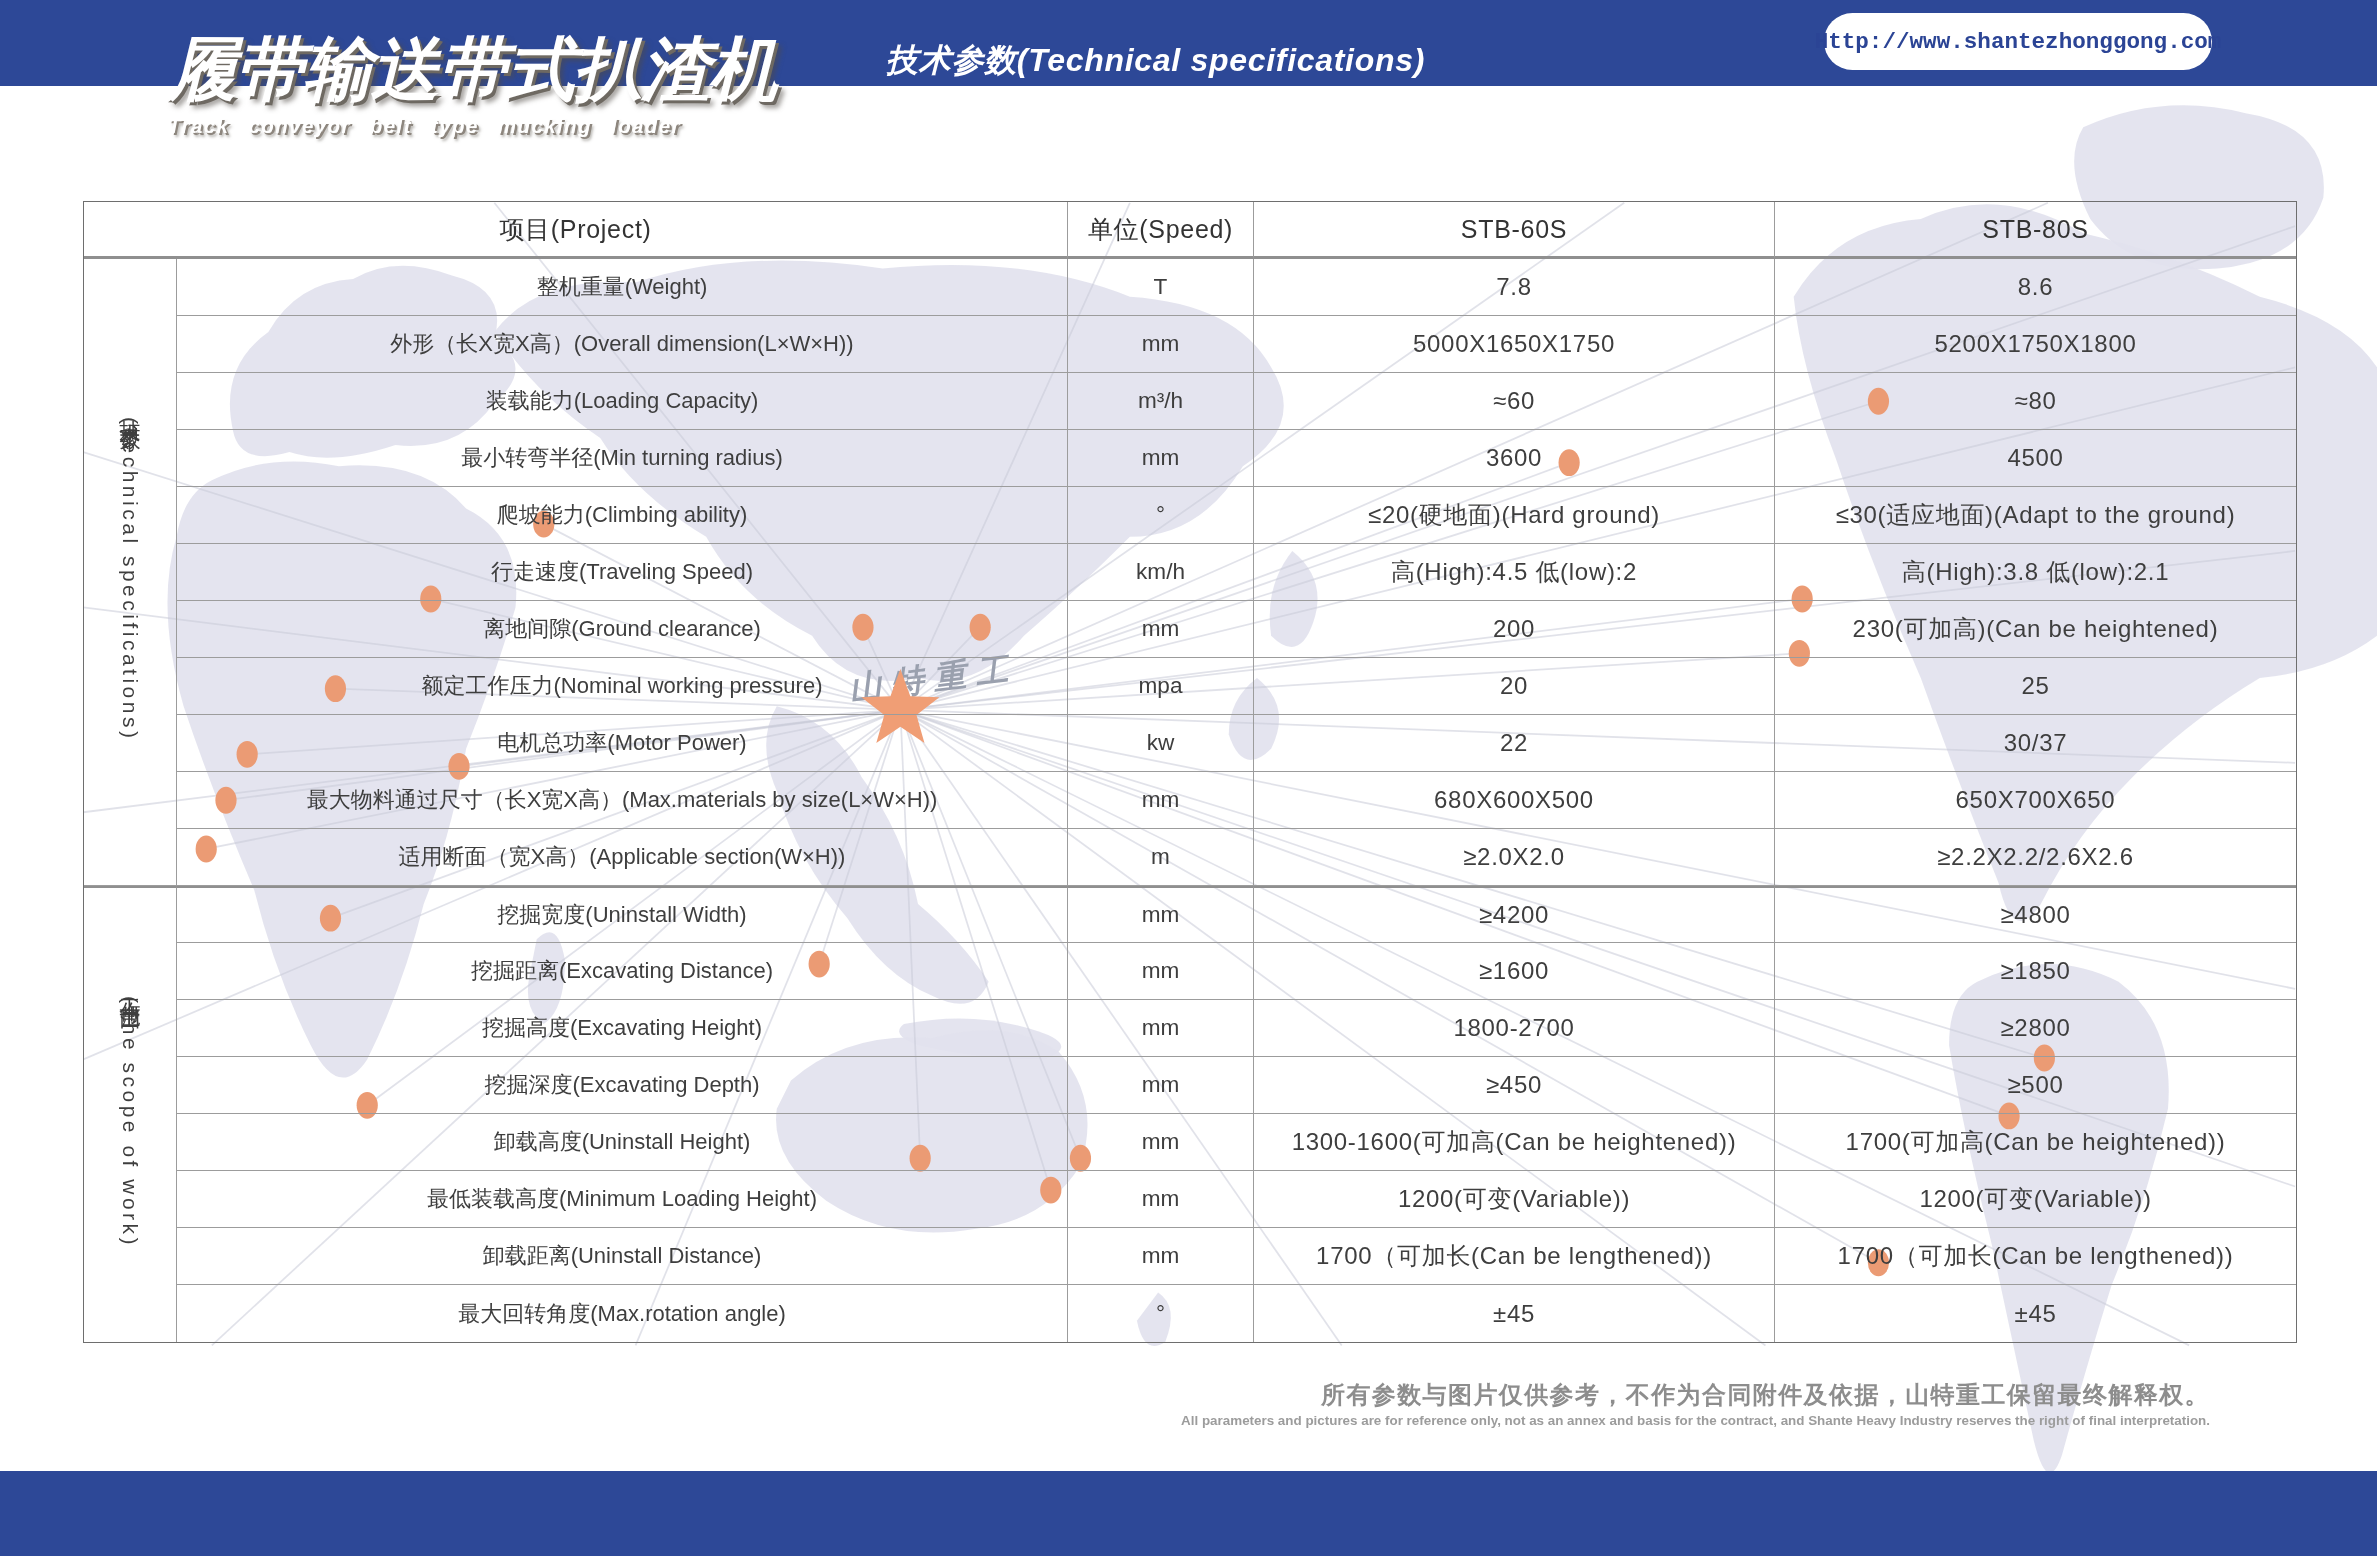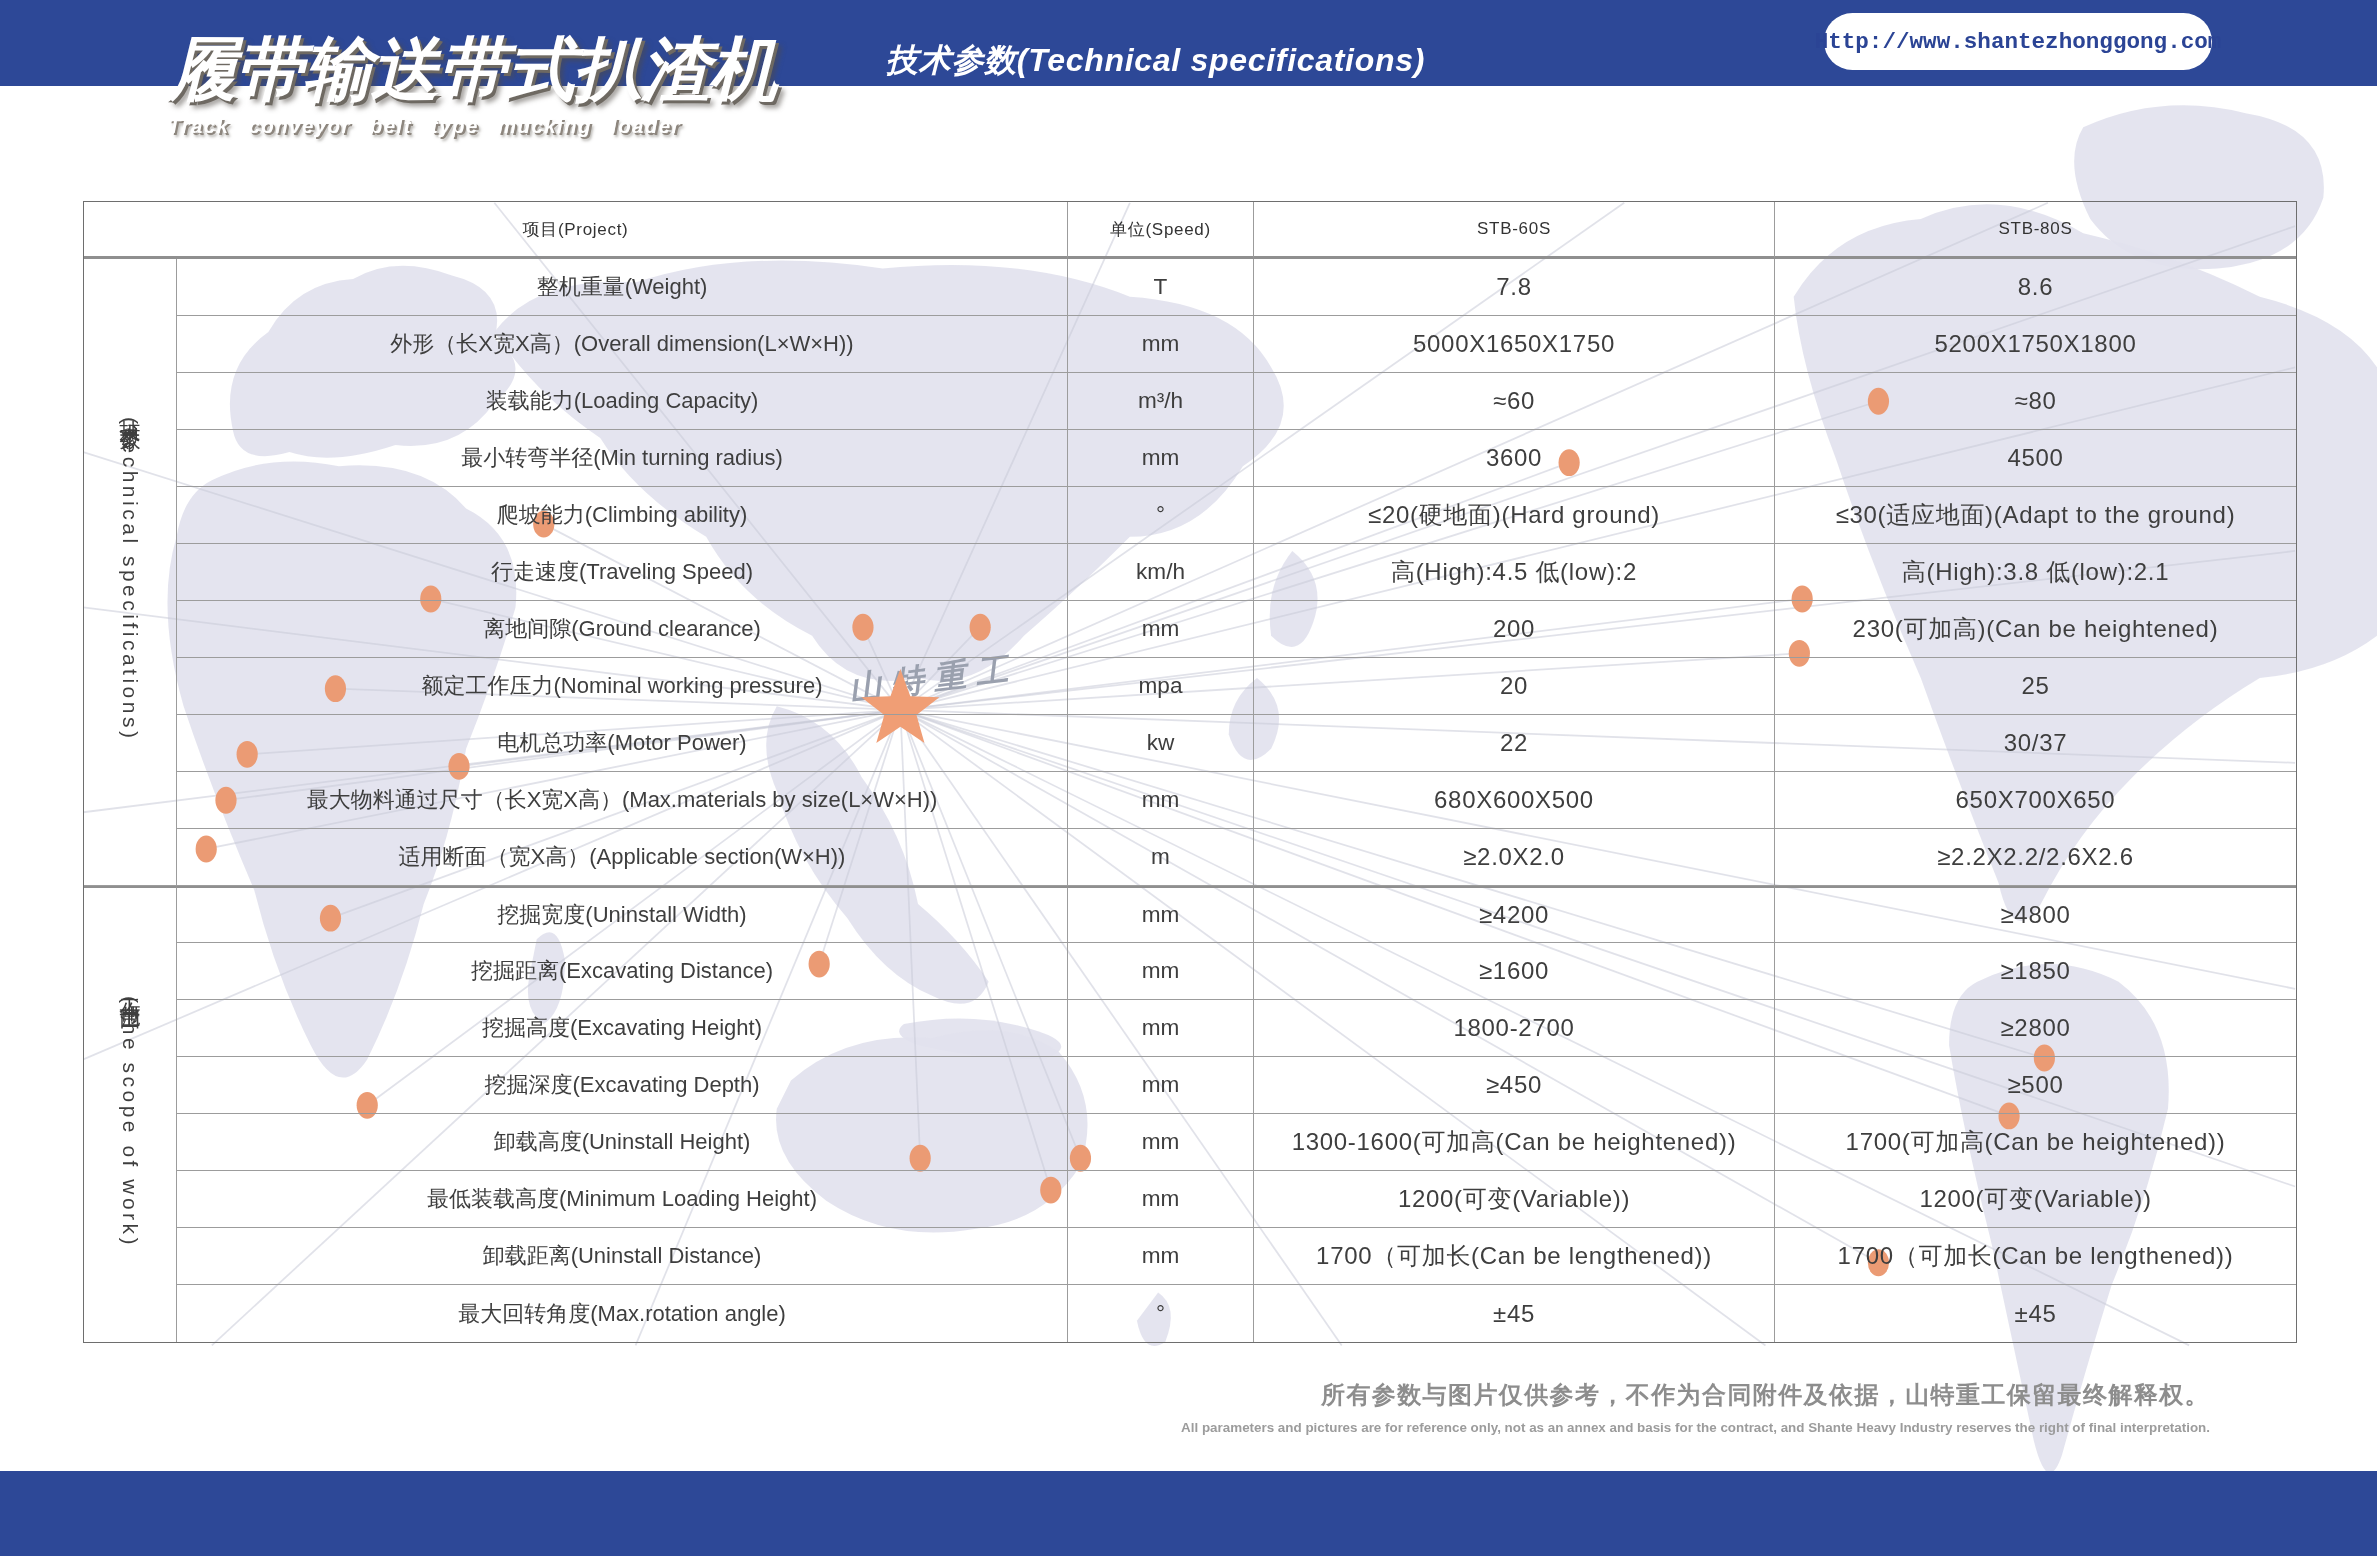--- a/index.html
+++ b/index.html
@@ -40,33 +40,33 @@
     grid-template-rows:repeat(20,57px);
     border:1.4px solid #6e6e6e;background:transparent;
   }
   .c{
     border-right:1.4px solid #9c9c9c;border-bottom:1.4px solid #9c9c9c;
     display:flex;align-items:center;justify-content:center;text-align:center;
     color:#3e3e3e;background:transparent;overflow:hidden;white-space:nowrap;
   }
   .c.lastcol{border-right:none;}
   .c.lastrow{border-bottom:none;}
-  .hd{font-size:17px;border-bottom:3.5px solid #8f8f8f;letter-spacing:0.7px;color:#333;}
+  .hd{font-size:25px;border-bottom:3.5px solid #8f8f8f;letter-spacing:0.7px;color:#333;}
   .proj{font-size:22px;}
   .unit{font-size:22.6px;}
   .val{font-size:24px;letter-spacing:0.7px;}
   .gtop{border-top:2.1px solid #8f8f8f;}
   .glabel{
     writing-mode:vertical-rl;text-orientation:mixed;
     font-size:21px;letter-spacing:3.5px;color:#3e3e3e;
   }
   
   .disc{position:absolute;right:167px;top:1379px;z-index:2;text-align:right;}
   .disc-zh{font-size:24px;font-weight:700;color:#8d8d8d;letter-spacing:1.4px;white-space:nowrap;}
-  .disc-en{margin-top:9px;font-size:13.4px;font-weight:700;color:#9c9c9c;letter-spacing:0;white-space:nowrap;}
+  .disc-en{margin-top:2px;font-size:13.4px;font-weight:700;color:#9c9c9c;letter-spacing:0;white-space:nowrap;}
   .botbar{position:absolute;left:0;top:1471px;width:2377px;height:85px;background:#2d4897;z-index:2;}
 </style>
 </head>
 <body>
 
 <svg id="bgsvg" viewBox="0 0 3366 2203">
     <path d="M330,610 Q310,520 380,470 Q420,400 500,395 Q560,360 640,390 Q720,410 700,480 Q760,520 700,570 Q650,640 560,630 Q470,660 410,640 Q340,660 330,610 Z" fill="#e2e2ee" opacity="0.92"></path>
     <path d="M700,470 Q760,390 900,400 Q1050,350 1250,380 Q1450,360 1600,420 Q1750,430 1800,520 Q1850,600 1760,660 Q1700,760 1600,760 Q1520,840 1450,900 Q1380,980 1300,960 Q1200,980 1150,900 Q1050,850 1000,760 Q900,700 850,620 Q760,560 700,470 Z" fill="#e2e2ee" opacity="0.92"></path>
     <path d="M1830,780 Q1880,820 1860,880 Q1840,940 1800,900 Q1790,830 1830,780 Z" fill="#e2e2ee" opacity="0.92"></path>
     <path d="M1780,960 Q1830,1000 1800,1060 Q1760,1100 1740,1040 Q1740,990 1780,960 Z" fill="#e2e2ee" opacity="0.92"></path>

